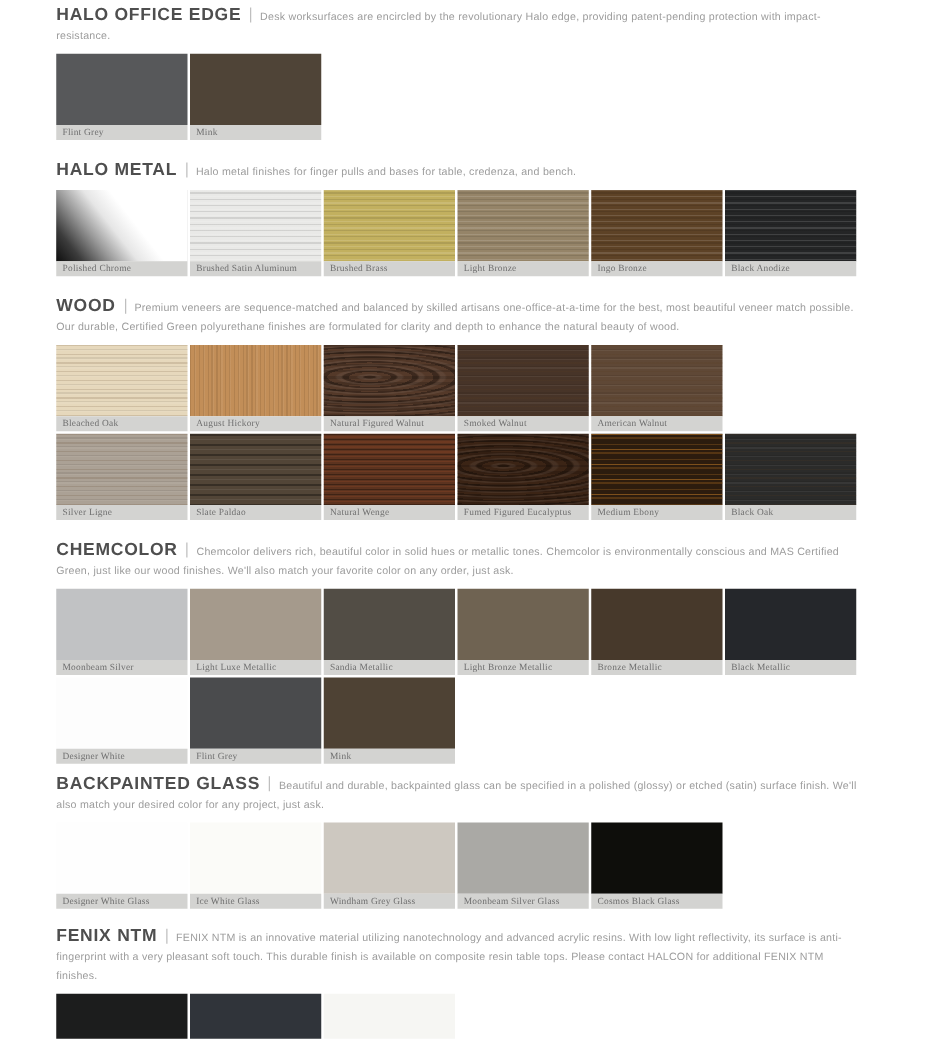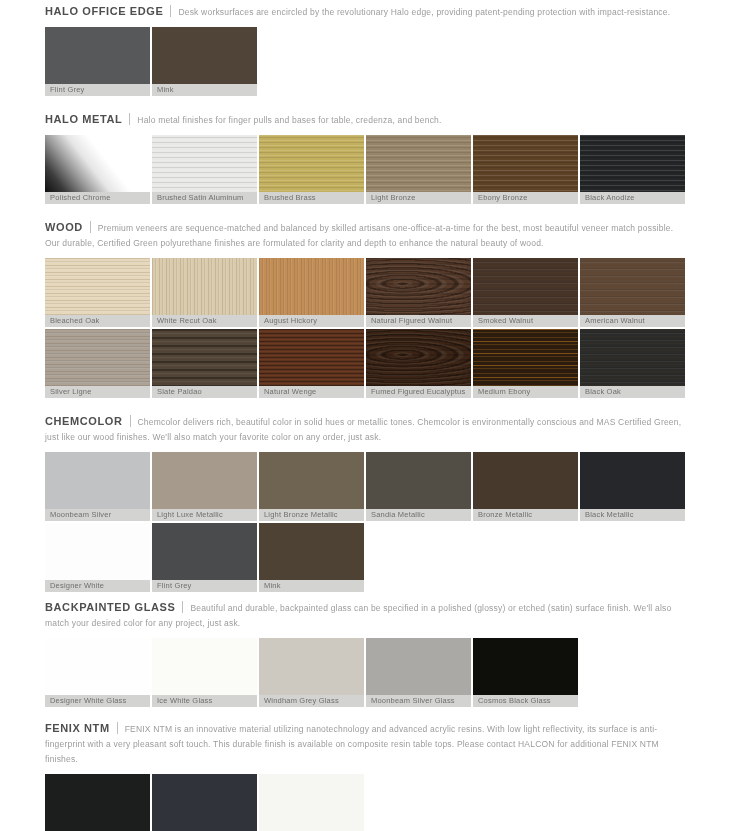--- a/index.html
+++ b/index.html
@@ -21,40 +21,40 @@
 
   .heading {
     margin: 0 0 7px 0;
     font-size: 8.5px;
     line-height: 15px;
     color: #9c9c9c;
     letter-spacing: 0.2px;
   }
   .title {
     font-weight: bold;
-    font-size: 11px;
+    font-size: 14px;
     color: #4e4e4e;
     letter-spacing: 0.6px;
   }
   .sep {
     display: inline-block;
     width: 1px;
     height: 12px;
     background: #bfbfbf;
     margin: 0 7px;
     vertical-align: -2px;
   }
 
   .row {
     display: grid;
     grid-template-columns: repeat(6, 105px);
     gap: 2px;
     margin-bottom: 2px;
   }
-  .cell { width: 105px; }
+  .cell { width: 105px; font-family: Liberation Serif, serif; }
   .swatch { height: 57px; background-color: #ccc; }
   .label {
     height: 12px;
     background: #d3d3d1;
     color: #6f6f6f;
     font-size: 7.5px;
     line-height: 12px;
     padding-left: 5px;
     letter-spacing: 0.2px;
     white-space: nowrap;
@@ -138,40 +138,36 @@
         <div class="cell">
           <div class="swatch tex-brush" style="background-color: rgb(194, 176, 95);"></div>
           <div class="label">Brushed Brass</div>
         </div>
         <div class="cell">
           <div class="swatch tex-brush" style="background-color: rgb(149, 132, 104);"></div>
           <div class="label">Light Bronze</div>
         </div>
         <div class="cell">
           <div class="swatch tex-brush" style="background-color: rgb(93, 66, 38);"></div>
-          <div class="label">Ebony Bronze</div>
+          <div class="label">Ingo Bronze</div>
         </div>
         <div class="cell">
           <div class="swatch tex-brush" style="background-color: rgb(36, 37, 38);"></div>
           <div class="label">Black Anodize</div>
         </div>
       </div>
     </section>
     <section class="section s3">
       <p class="heading"><span class="title">WOOD</span><span class="sep"></span><span class="desc">Premium veneers are sequence-matched and balanced by skilled artisans one-office-at-a-time for the best, most beautiful veneer match possible. Our durable, Certified Green polyurethane finishes are formulated for clarity and depth to enhance the natural beauty of wood.</span></p>
       <div class="row">
         <div class="cell">
           <div class="swatch tex-grain-h" style="background-color: rgb(230, 216, 188);"></div>
           <div class="label">Bleached Oak</div>
         </div>
         <div class="cell">
-          <div class="swatch tex-grain-v" style="background-color: rgb(218, 203, 173);"></div>
-          <div class="label">White Recut Oak</div>
-        </div>
-        <div class="cell">
           <div class="swatch tex-grain-v" style="background-color: rgb(194, 142, 88);"></div>
           <div class="label">August Hickory</div>
         </div>
         <div class="cell">
           <div class="swatch tex-figured" style="background-color: rgb(84, 57, 41);"></div>
           <div class="label">Natural Figured Walnut</div>
         </div>
         <div class="cell">
           <div class="swatch tex-grain-h" style="background-color: rgb(71, 52, 40);"></div>
           <div class="label">Smoked Walnut</div>
@@ -213,28 +209,28 @@
       <div class="row">
         <div class="cell">
           <div class="swatch tex-solid" style="background-color: rgb(193, 194, 196);"></div>
           <div class="label">Moonbeam Silver</div>
         </div>
         <div class="cell">
           <div class="swatch tex-solid" style="background-color: rgb(165, 154, 140);"></div>
           <div class="label">Light Luxe Metallic</div>
         </div>
         <div class="cell">
+          <div class="swatch tex-solid" style="background-color: rgb(82, 77, 69);"></div>
+          <div class="label">Sandia Metallic</div>
+        </div>
+        <div class="cell">
           <div class="swatch tex-solid" style="background-color: rgb(111, 99, 82);"></div>
           <div class="label">Light Bronze Metallic</div>
         </div>
         <div class="cell">
-          <div class="swatch tex-solid" style="background-color: rgb(82, 77, 69);"></div>
-          <div class="label">Sandia Metallic</div>
-        </div>
-        <div class="cell">
           <div class="swatch tex-solid" style="background-color: rgb(71, 57, 43);"></div>
           <div class="label">Bronze Metallic</div>
         </div>
         <div class="cell">
           <div class="swatch tex-solid" style="background-color: rgb(37, 39, 43);"></div>
           <div class="label">Black Metallic</div>
         </div>
       </div>
       <div class="row">
         <div class="cell">

